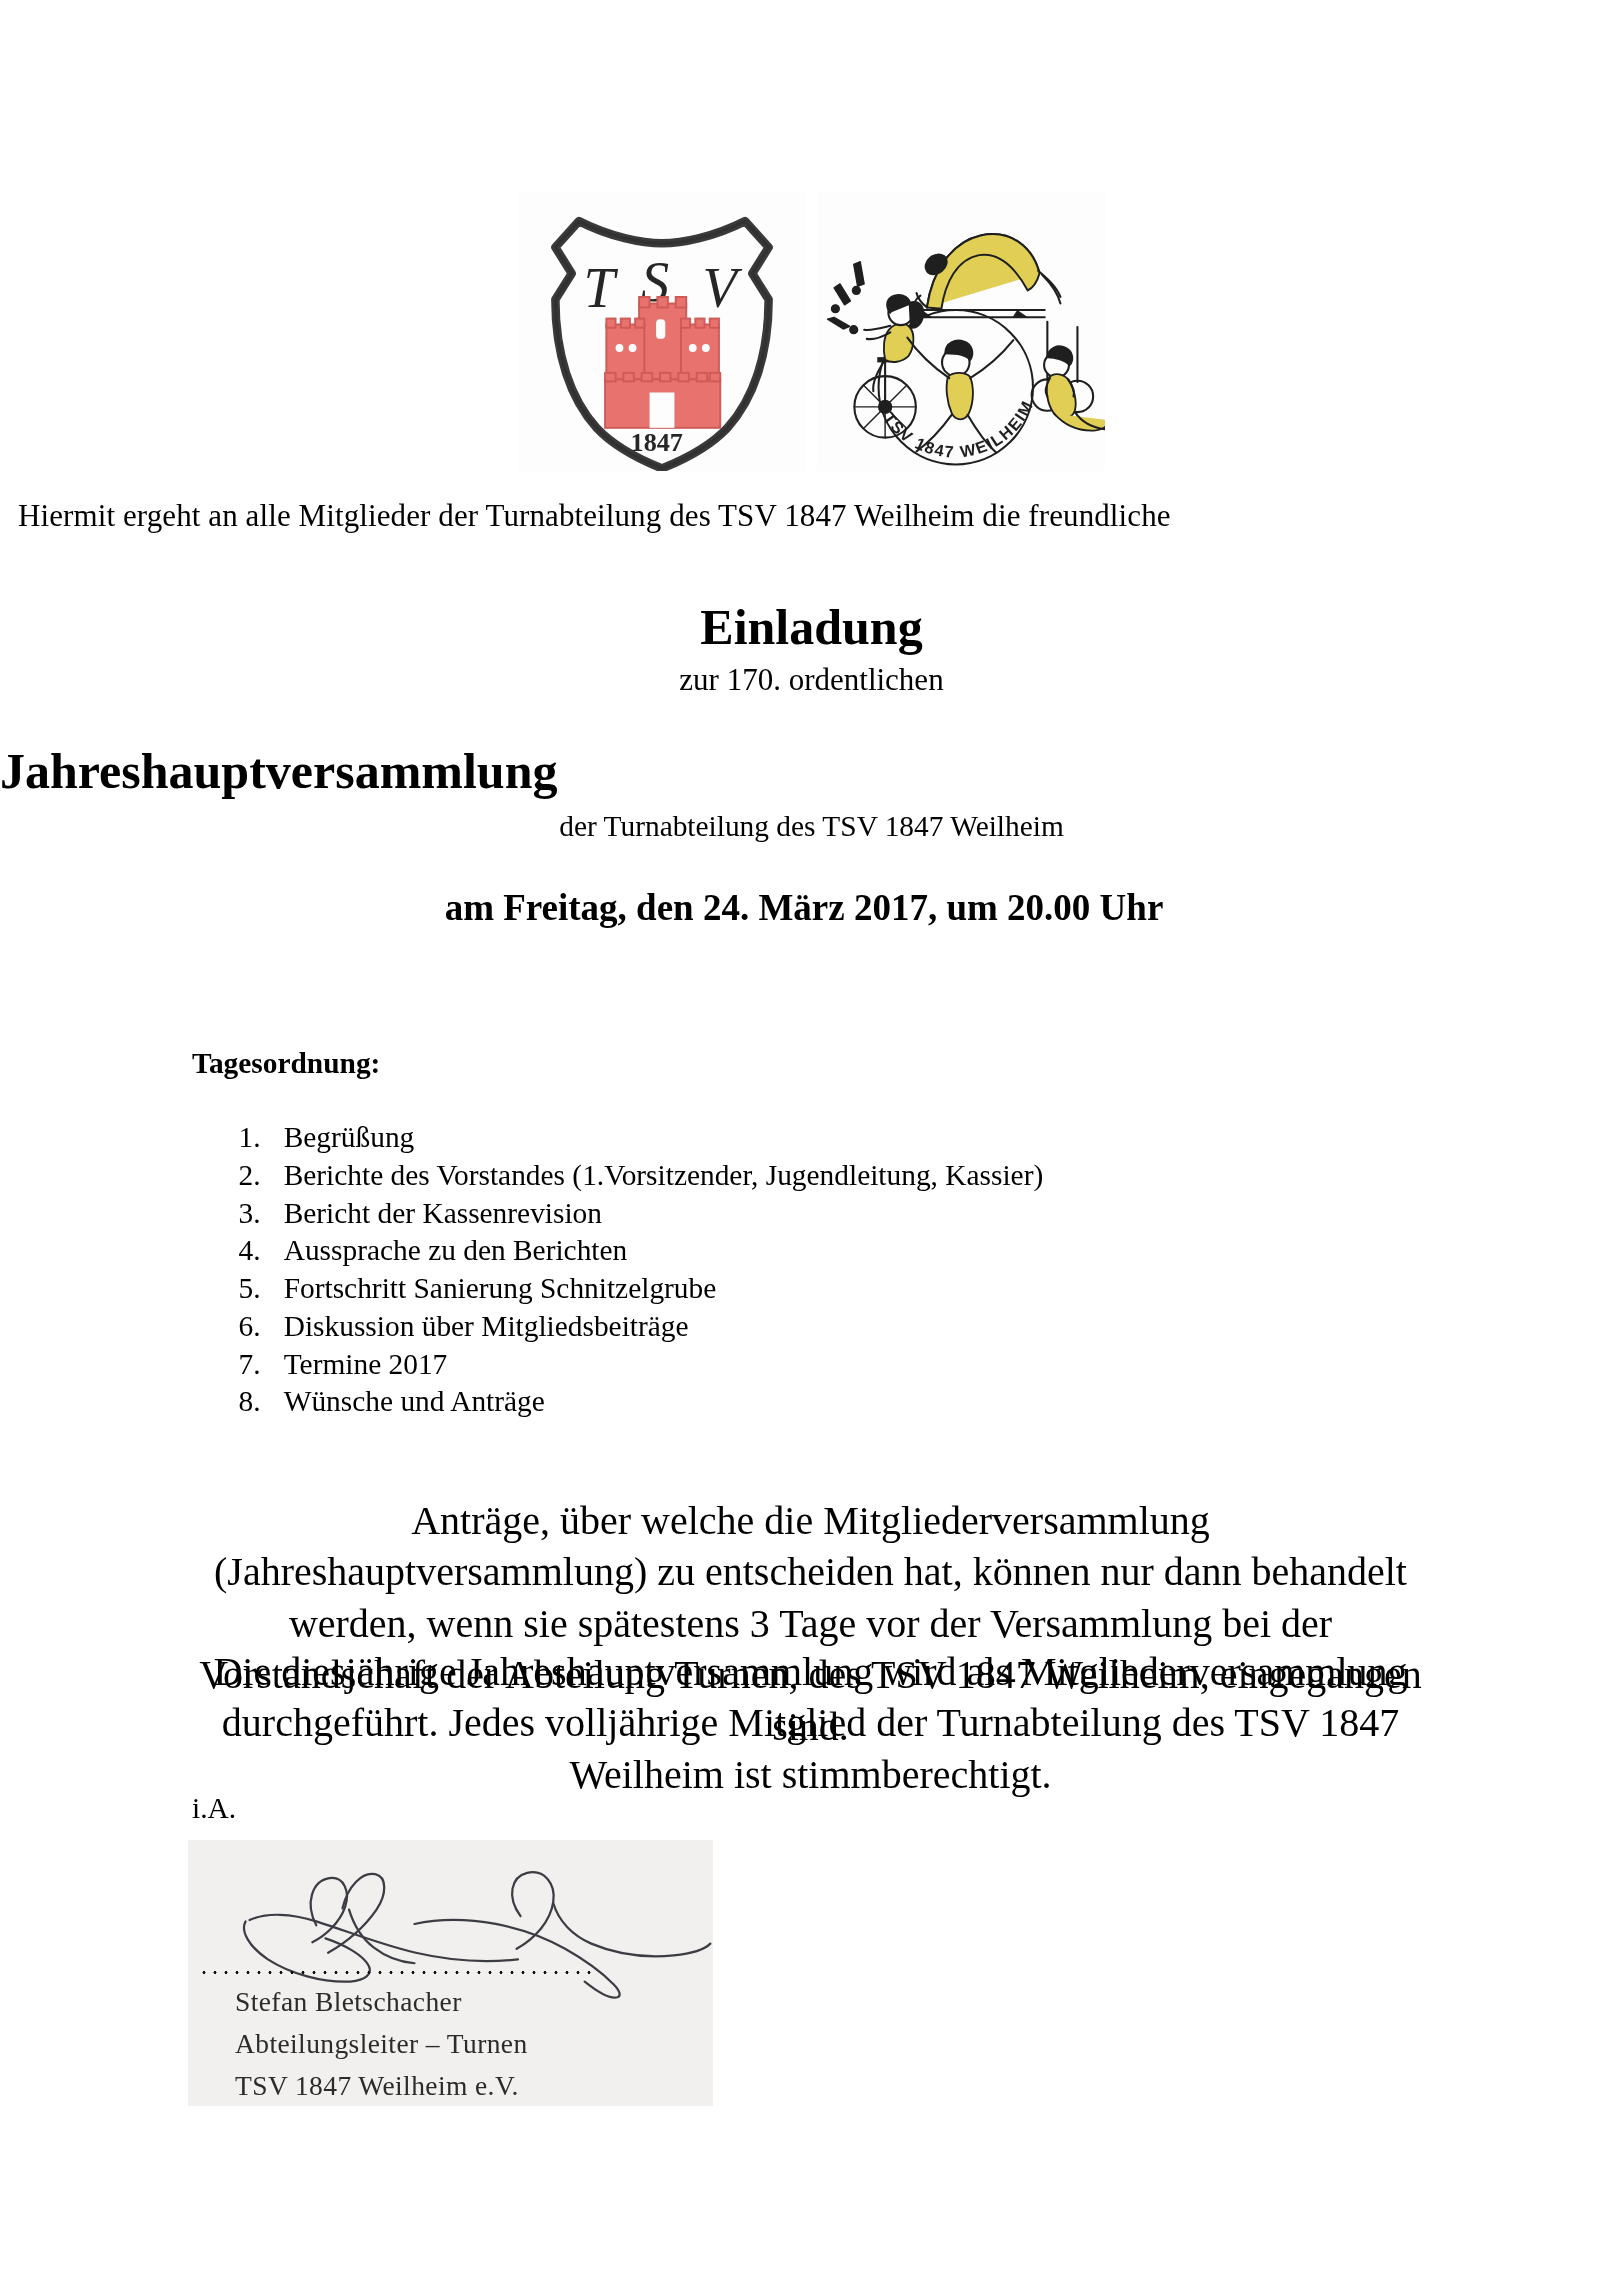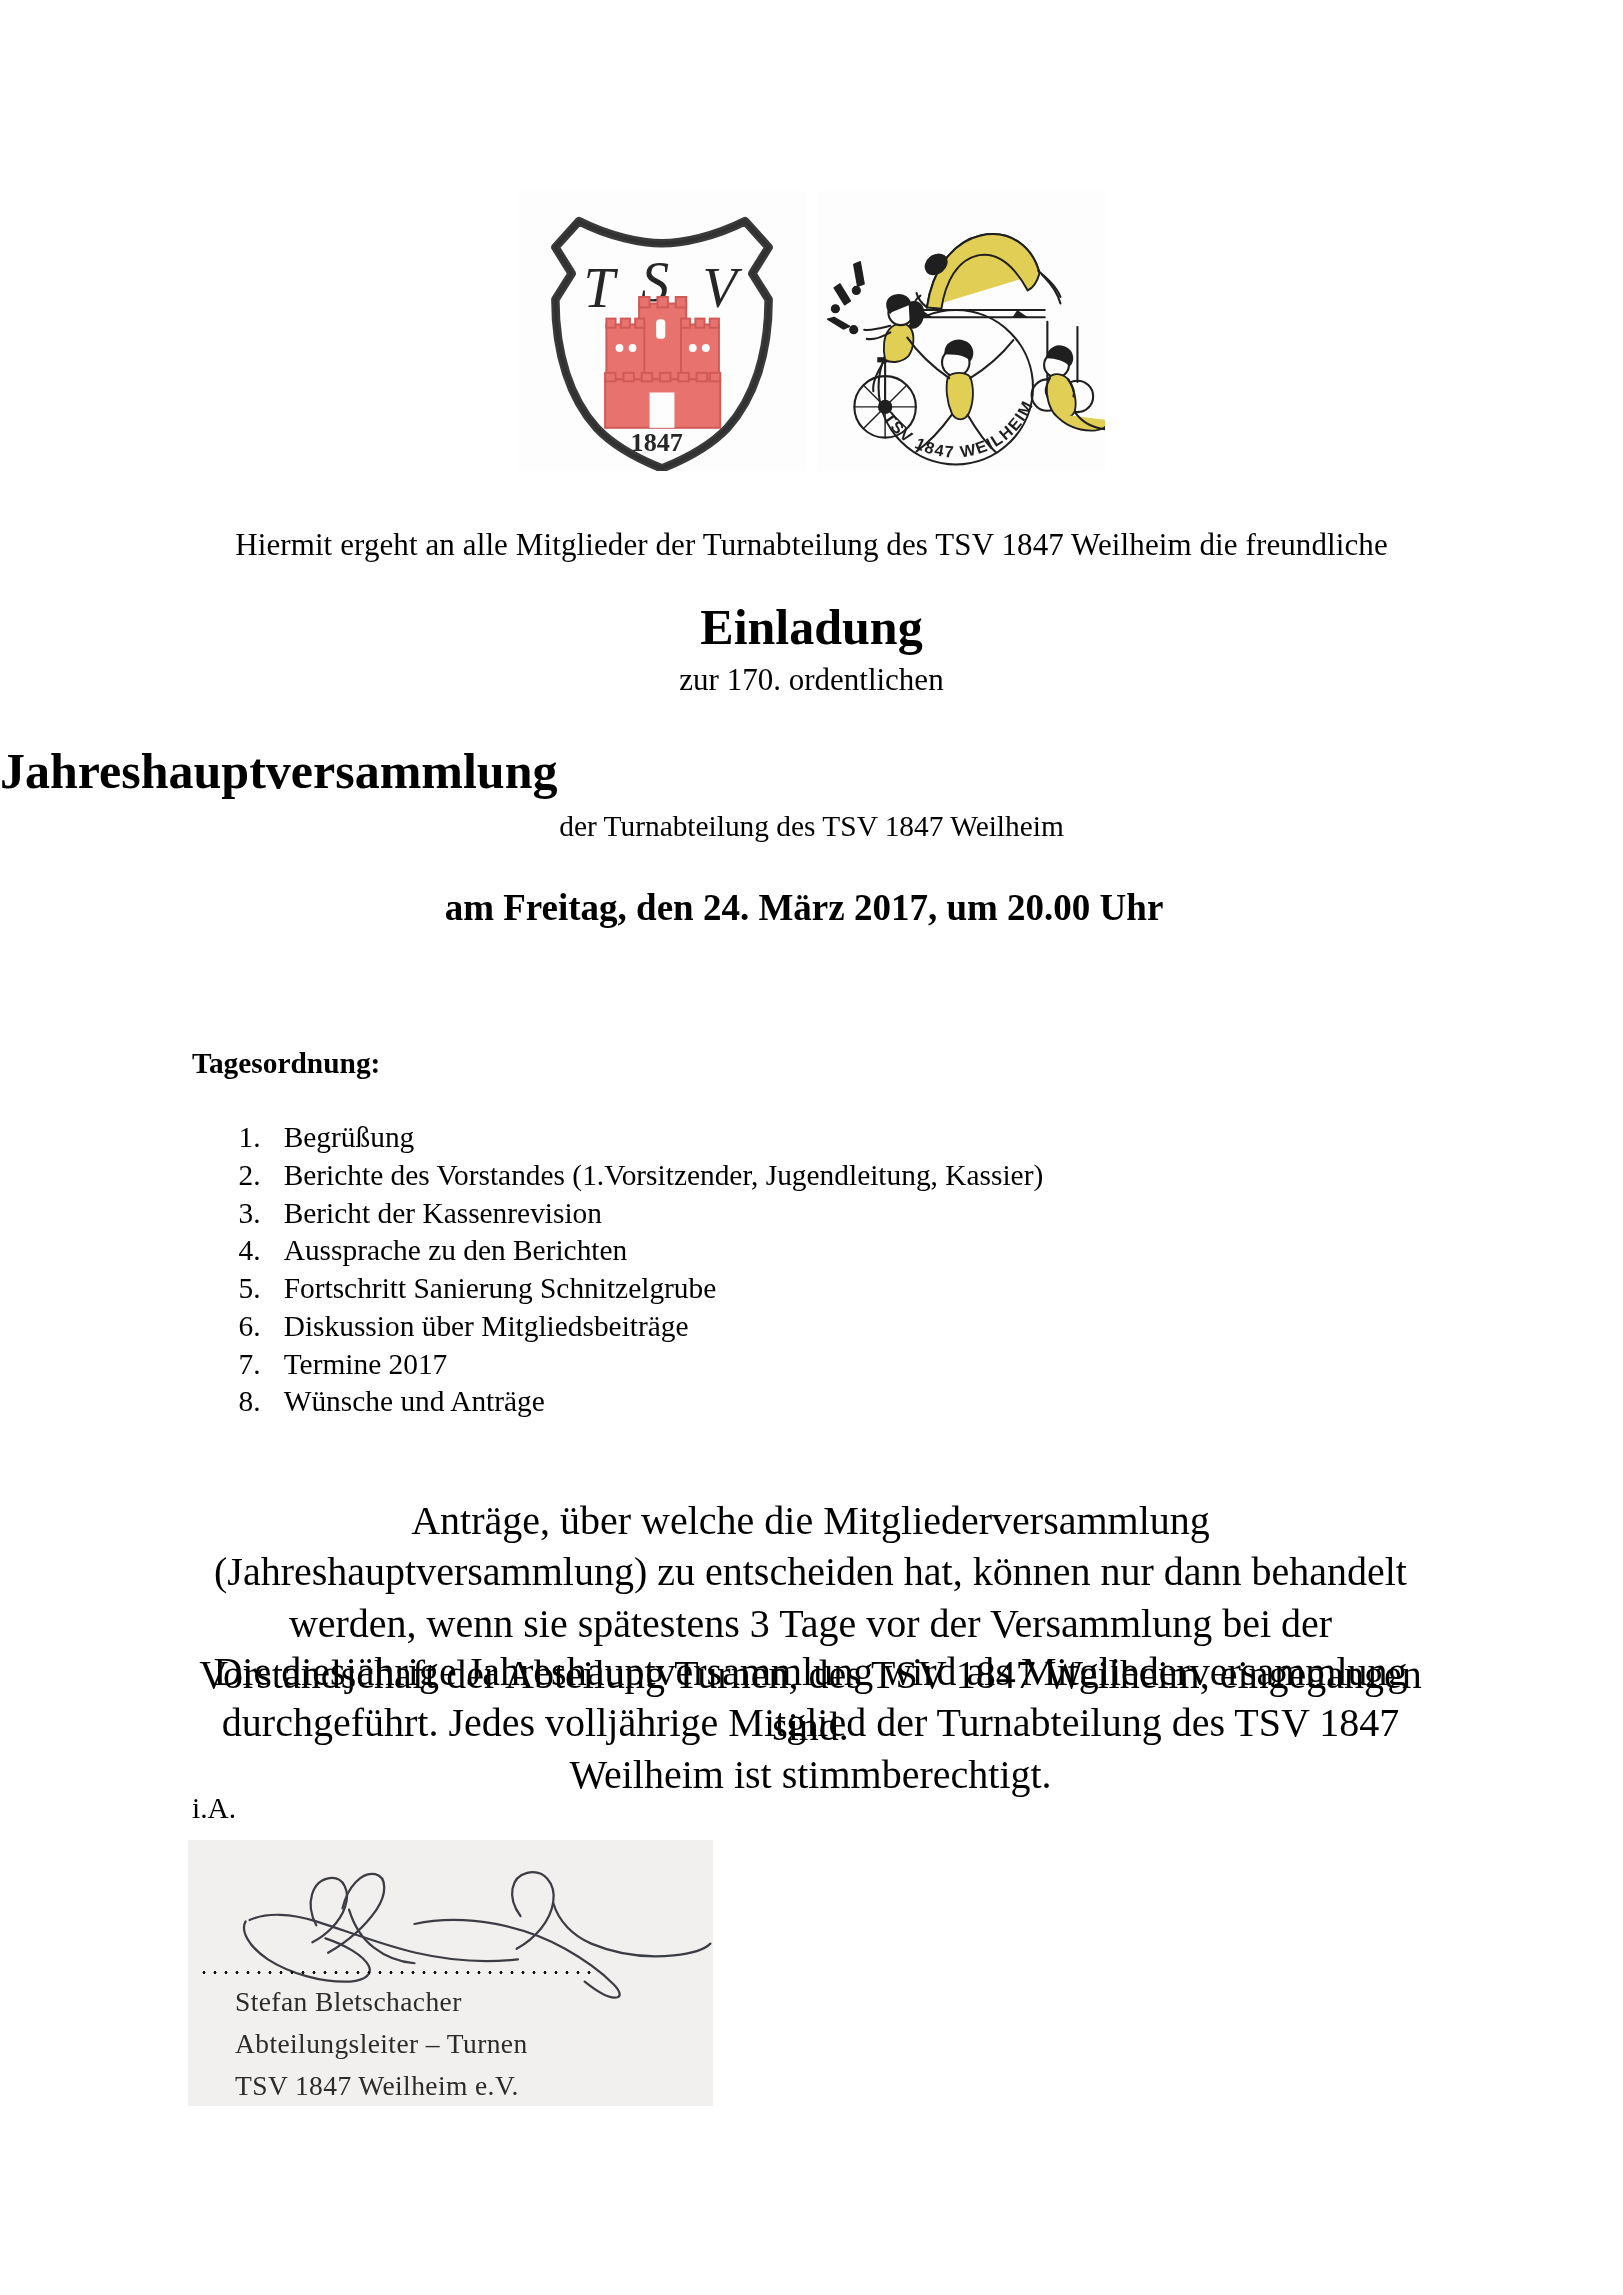--- a/index.html
+++ b/index.html
@@ -39,25 +39,25 @@
     height: 280px;
     background: #fdfdfd;
     position: relative;
   }
   .logo-box svg { display: block; width: 100%; height: 100%; }
 
   
   .intro {
     position: absolute;
     left: 0; right: 0;
-    top: 527px;
-    text-align: center;
+    top: 498px;
     font-size: 31px;
     line-height: 1.18;
     letter-spacing: 0.1px;
+    padding-left: 18px;
   }
 
   .einladung {
     position: absolute;
     left: 0; right: 0;
     top: 602px;
     text-align: center;
     font-size: 50px;
     font-weight: bold;
     line-height: 1.0;

